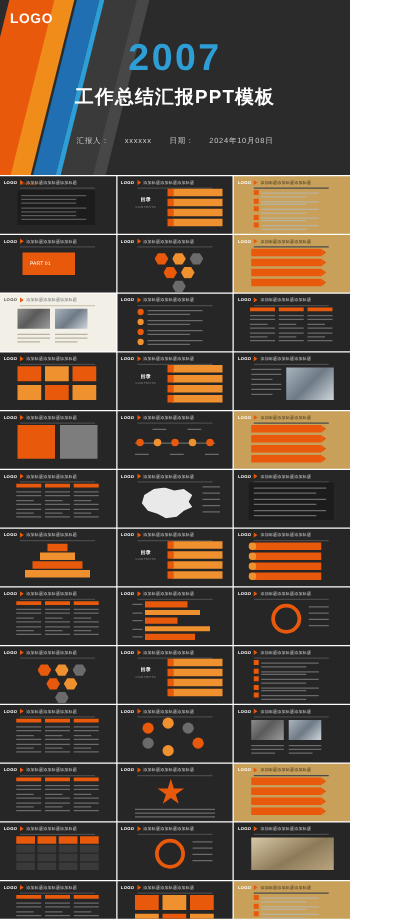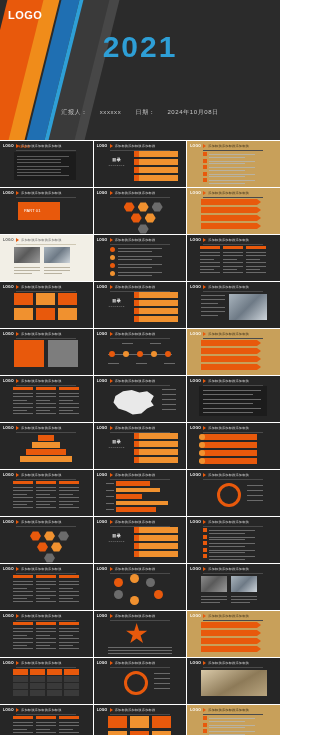--- a/index.html
+++ b/index.html
@@ -60,21 +60,22 @@
 <div class="page">
 
   <div class="cover">
     <div class="cov-orange"></div>
     <div class="cov-orange2"></div>
     <div class="cov-blue"></div>
     <div class="cov-blue2"></div>
     <div class="cov-dark"></div>
     <div class="cov-dark2"></div>
     <div class="cov-logo">LOGO</div>
-    <div class="cov-year">2021</div>
+    <div class="cov-year">2007</div>
+    <div class="cov-title">工作总结汇报PPT模板</div>
     <div class="cov-meta">
       <span>汇报人：</span><span>xxxxxx</span>
       <span>日期：</span><span>2024年10月08日</span>
     </div>
   </div>
 
   <div class="grid" id="grid">
       <div class="slide">
         <div class="slide-logo">LOGO</div>
         <div class="slide-hd">

